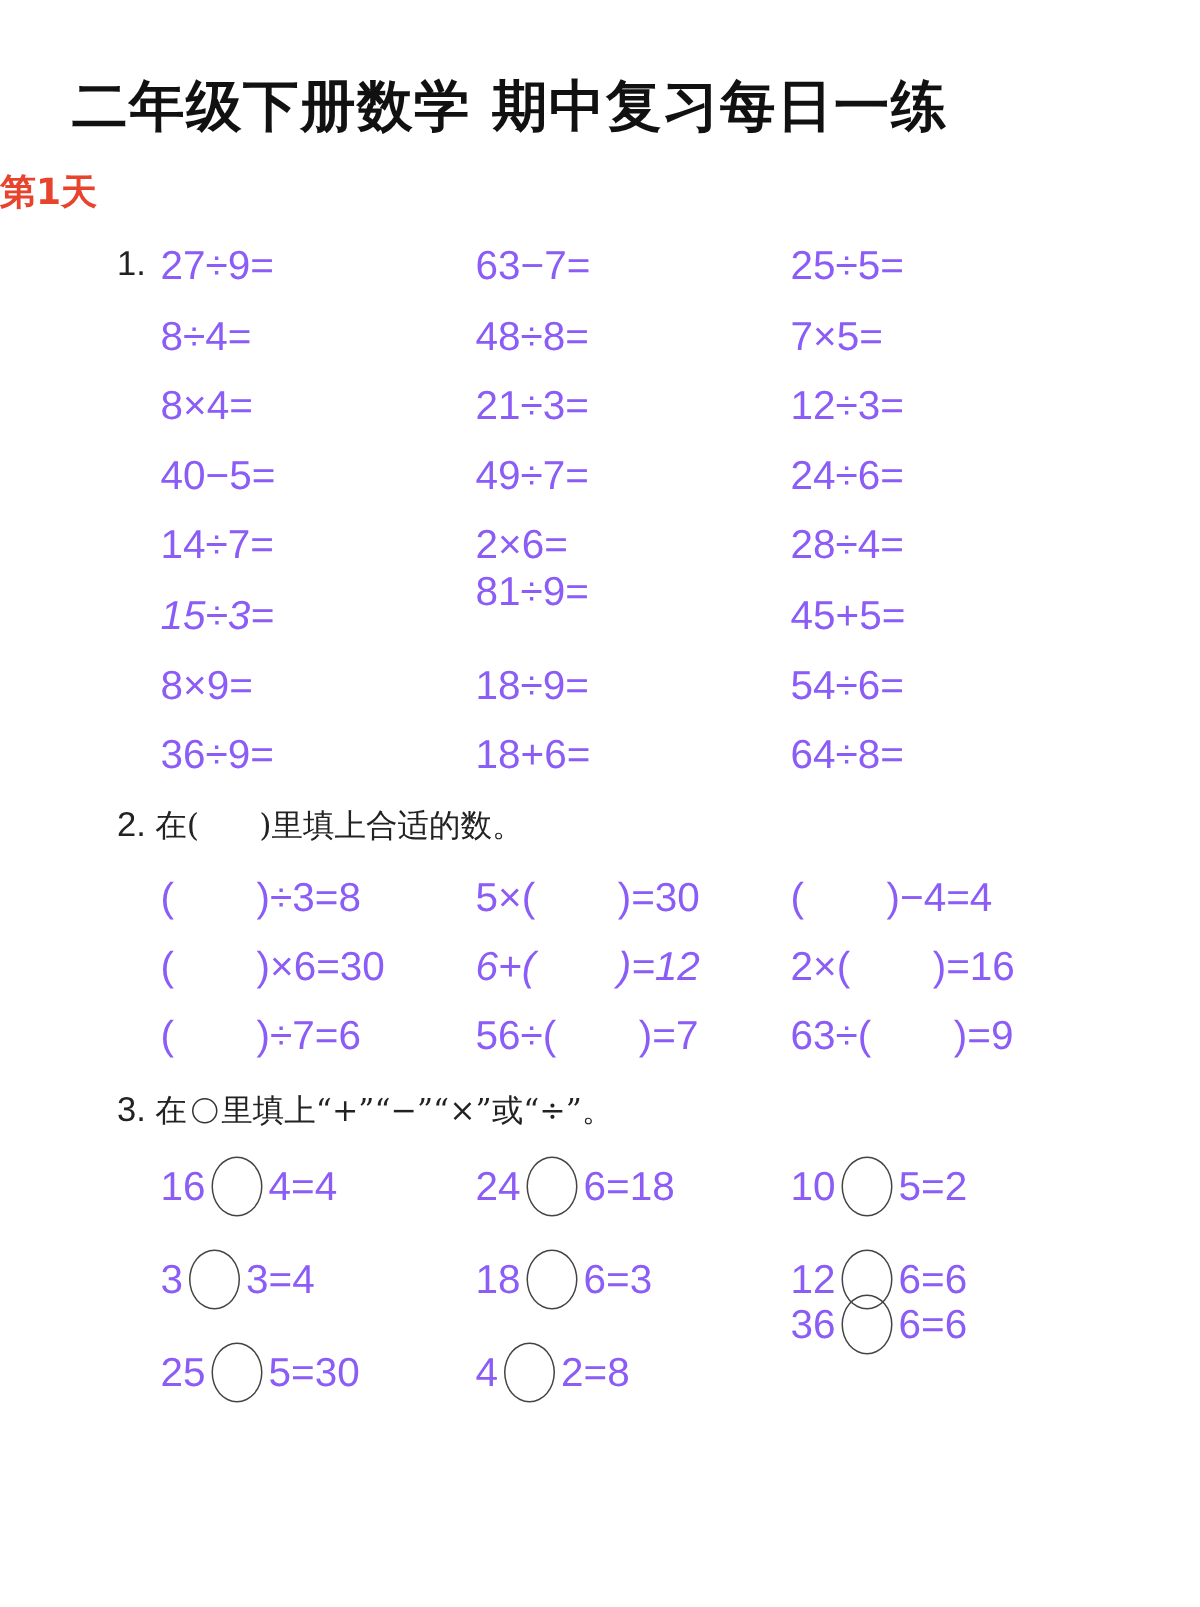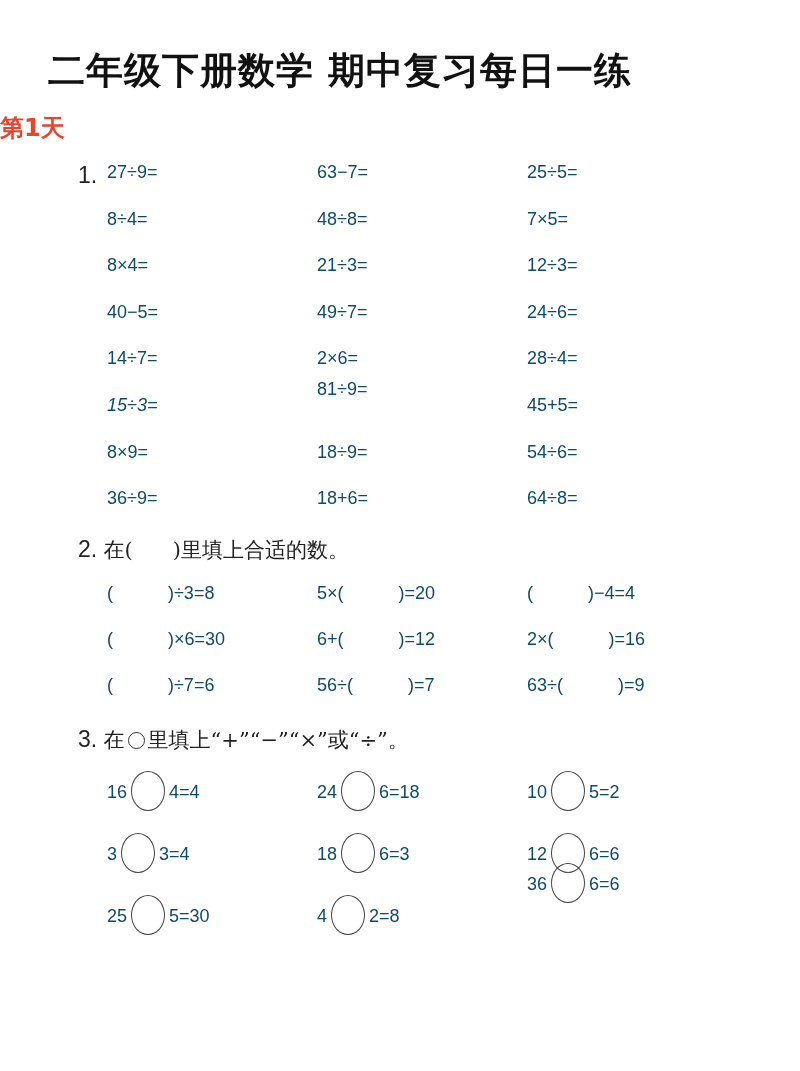--- a/index.html
+++ b/index.html
@@ -15,21 +15,21 @@
     .subtitle {
       position: absolute; top: 112px; left: 0; width: 800px; text-align: left;
       font-family: "DejaVu Sans", sans-serif; font-weight: bold; font-size: 24px;
     }
     .q-head {
       position: absolute; left: 78px; font-size: 23px; color: #222;
       font-family: "Liberation Sans", sans-serif;
     }
     .q-head .cn { font-family: "DejaVu Serif", serif; font-size: 21px; }
     .cell {
-      position: absolute; font-size: 18px; color: #0c4a6e; white-space: pre;
+      position: absolute; font-size: 27px; color: #8b5cf6; white-space: pre;
       font-family: "Liberation Sans", sans-serif;
     }
     .c1 { left: 107px; } .c2 { left: 317px; } .c3 { left: 527px; }
     .blank { display: inline-block; width: 55px; }
     .circ {
       display: inline-block; width: 32px; height: 38px; border: 1.5px solid #444;
       border-radius: 50%; vertical-align: middle; margin: 0 4px; position: relative; top: -2px;
     }
     .small-circ {
       display: inline-block; width: 15px; height: 15px; border: 1.5px solid #333;
@@ -69,24 +69,24 @@
     <div class="cell c2" style="top: 488.2px;">18+6=</div>
     <div class="cell c3" style="top: 488.2px;">64÷8=</div>
   </div>
 
 <div class="q-head" style="top:536px">
   <span>2.</span>
   <span class="cn">在(</span><span class="blank" style="width:40px"></span><span class="cn">)里填上合适的数。</span>
 </div>
 <div id="q2-grid">
     <div class="cell c1" style="top: 583px;"><span>(</span><span class="blank"></span><span>)÷3=8</span></div>
-    <div class="cell c2" style="top: 583px;"><span>5×(</span><span class="blank"></span><span>)=20</span></div>
+    <div class="cell c2" style="top: 583px;"><span>5×(</span><span class="blank"></span><span>)=30</span></div>
     <div class="cell c3" style="top: 583px;"><span>(</span><span class="blank"></span><span>)−4=4</span></div>
     <div class="cell c1" style="top: 629px;"><span>(</span><span class="blank"></span><span>)×6=30</span></div>
-    <div class="cell c2" style="top: 629px;"><span>6+(</span><span class="blank"></span><span>)=12</span></div>
+    <div class="cell c2" style="top: 629px; font-style: italic;"><span>6+(</span><span class="blank"></span><span>)=12</span></div>
     <div class="cell c3" style="top: 629px;"><span>2×(</span><span class="blank"></span><span>)=16</span></div>
     <div class="cell c1" style="top: 675px;"><span>(</span><span class="blank"></span><span>)÷7=6</span></div>
     <div class="cell c2" style="top: 675px;"><span>56÷(</span><span class="blank"></span><span>)=7</span></div>
     <div class="cell c3" style="top: 675px;"><span>63÷(</span><span class="blank"></span><span>)=9</span></div>
   </div>
 
 <div class="q-head" style="top:726px">
   <span>3.</span>
   <span class="cn">在</span><span class="small-circ"></span><span class="cn">里填上“+”“−”“×”或“÷”。</span>
 </div>

